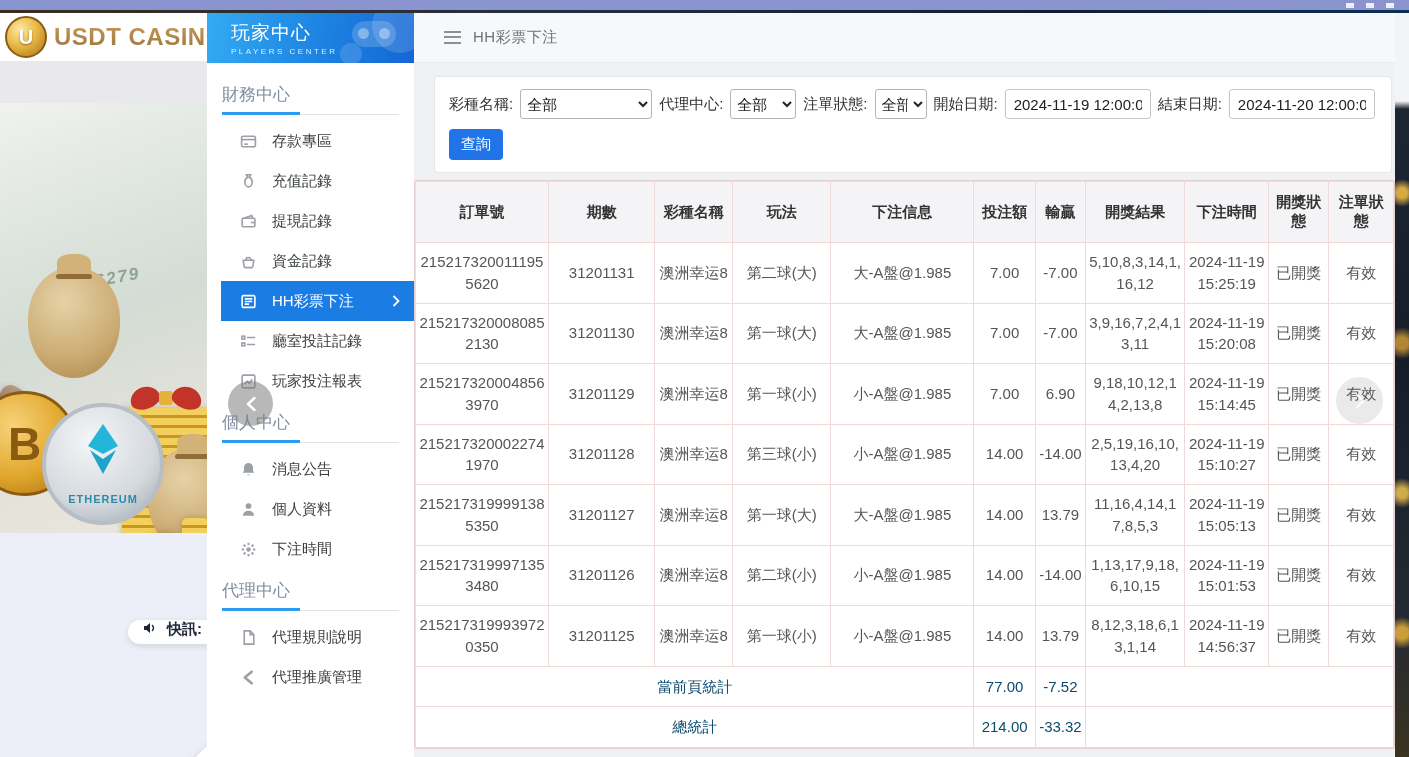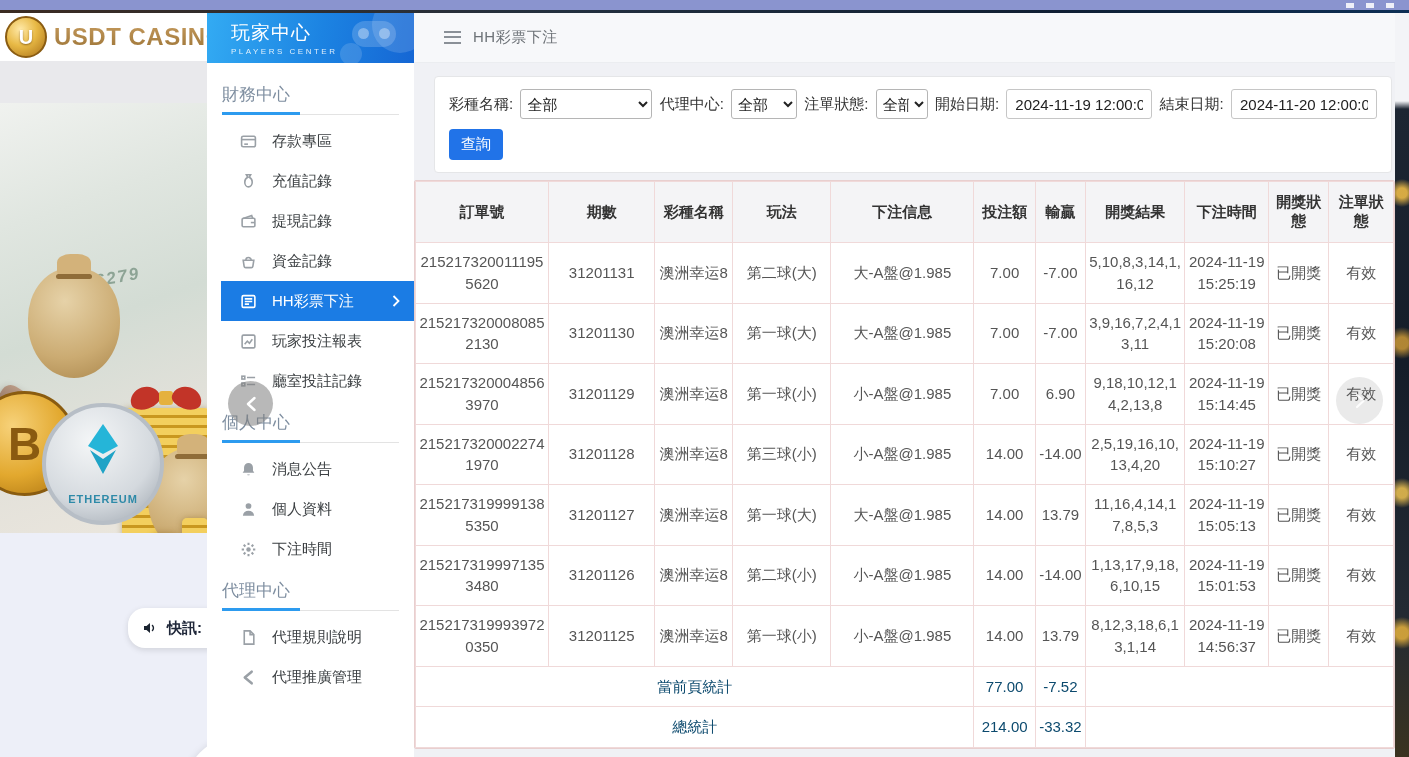--- a/index.html
+++ b/index.html
@@ -45,22 +45,22 @@
   .flare { position:absolute; left:35px; top:310px; width:70px; height:70px;
     background:radial-gradient(circle,rgba(255,255,255,.95) 0%,rgba(255,255,255,0) 65%); }
   .btc { position:absolute; left:-28px; top:288px; width:105px; height:105px; border-radius:50%;
     background:radial-gradient(circle at 38% 32%, #f7d27a, #e2a82e 55%, #a8700f); border:3px solid #8a5c10;
     display:flex; align-items:center; justify-content:center; font-size:46px; font-weight:800; color:#8a5a10; }
   .eth { position:absolute; left:42px; top:300px; width:122px; height:122px; border-radius:50%;
     background:radial-gradient(circle at 40% 30%, #f4f6f7, #d4d9de 60%, #9aa2ab);
     border:4px solid #b7bec6; display:flex; flex-direction:column; align-items:center; justify-content:center; }
   .eth-label { font-size:11px; letter-spacing:1px; color:#2e8aa8; margin-top:18px; font-weight:bold; }
   .bottom-area { position:absolute; left:0; top:520px; width:207px; height:224px; background:#edeff8; }
-  .ticker-pill { position:absolute; left:128px; top:75px; width:120px; height:40px; background:#fff; border-radius:17px;
-    box-shadow:0 2px 6px rgba(0,0,0,.12); display:flex; align-items:center; padding-left:13px; gap:8px; }
+  .ticker-pill { position:absolute; left:128px; top:87px; width:120px; height:24px; background:#fff; border-radius:17px;
+    box-shadow:0 2px 6px rgba(0,0,0,.12); display:flex; align-items:flex-start; padding-left:13px; gap:8px; }
   .ticker-text { font-size:15px; font-weight:bold; color:#20283a; }
   .service-circle { position:absolute; left:183px; top:202px; width:118px; height:118px; background:#fff; border-radius:50%;
     box-shadow:0 2px 8px rgba(0,0,0,.15); }
   .service-inner { position:absolute; left:18px; top:16px; width:82px; height:82px; border-radius:50%;
     background:radial-gradient(circle at 45% 40%, #2c59a8, #15316b); border:3px solid #dfa52f; }
 
   
   .bg-right { position:absolute; left:1395px; top:13px; width:14px; height:744px;
     background:
       radial-gradient(circle at 50% 180px, rgba(235,185,70,.9) 0 5px, rgba(235,185,70,0) 14px),
@@ -96,21 +96,21 @@
     background:rgba(90,90,90,.13); z-index:20; display:flex; align-items:center; justify-content:center; color:rgba(255,255,255,.8); }
 
   
   .main { position:absolute; left:414px; top:13px; width:981px; height:744px; background:#f0f1f5; }
   .title-bar { height:50px; background:#f7f8fa; border-bottom:1px solid #ebedf0; display:flex; align-items:center; padding-left:30px; gap:12px; }
   .hamburger { width:17px; height:13px; background:linear-gradient(#8a9097 0 2px,transparent 2px 5.5px,#8a9097 5.5px 7.5px,transparent 7.5px 11px,#8a9097 11px 13px); }
   .page-title { font-size:15px; color:#6d7277; letter-spacing:.5px; }
 
   .card { background:#fff; border:1px solid #e5e6e8; border-radius:4px; margin:0 3px 0 20px; }
   .filter-card { margin-top:13px; padding:12px 14px; }
-  .filter-row { display:flex; align-items:center; flex-wrap:wrap; gap:7px; font-size:15px; color:#333;justify-content:space-between; }
+  .filter-row { display:flex; align-items:center; flex-wrap:wrap; gap:7px; font-size:15px; color:#333; }
   .filter-row select { height:30px; border:1px solid #b5b5b5; border-radius:3px; font-size:15px; color:#222; background:#fff; padding:0 2px; font-family:inherit; }
   .sel-lottery { width:132px; } .sel-draw { width:66px; } .sel-order { width:52px; }
   .filter-row input[type=text] { height:30px; width:146px; border:1px solid #c6c6c6; border-radius:3px; font-size:15px; color:#222; padding:0 8px; font-family:inherit; }
   .search-btn { margin-top:10px; width:54px; height:31px; background:#2173e8; color:#fff; border:none; border-radius:4px; font-size:15px; font-family:inherit; cursor:pointer; }
 
   .table-card { margin-top:7px; border:1px solid #e8cfcf; border-radius:2px; overflow:hidden; }
   table { width:100%; border-collapse:collapse; table-layout:fixed; background:#fff; }
   th { background:#f4f4f6; font-weight:bold; color:#333; font-size:15px; padding:11px 3px; border:1px solid #f0d9d9; }
   td { color:#555; font-size:15px; text-align:center; padding:8px 3px; border:1px solid #f0d9d9; line-height:1.45; word-break:break-all; }
   tr.summary td { padding:9px 3px; color:#0c4a6e; }
@@ -226,35 +226,35 @@
         <span>HH彩票下注</span>
         <span class="mi-chevron">
           <svg width="9" height="12" viewBox="0 0 9 12" fill="none" stroke="#fff" stroke-width="1.8">
             <path d="M1.5 1l5 5-5 5"></path>
           </svg>
         </span>
       </div>
       <div class="menu-item">
         <span class="mi-icon">
           <svg width="17" height="17" viewBox="0 0 16 16" fill="none" stroke="currentColor" stroke-width="1.5">
-            <rect x="2" y="2" width="12" height="12" rx="1.3"></rect>
-            <path d="M4.4 10.6l2.5-3 2 2 2.7-3.7"></path>
-          </svg>
-        </span>
-        <span>玩家投注報表</span>
-      </div>
-      <div class="menu-item">
-        <span class="mi-icon">
-          <svg width="17" height="17" viewBox="0 0 16 16" fill="none" stroke="currentColor" stroke-width="1.5">
             <rect x="1.8" y="3" width="2.7" height="2.7"></rect>
             <rect x="1.8" y="9.4" width="2.7" height="2.7"></rect>
             <path d="M6.6 4.3h7.6M6.6 10.8h7.6"></path>
           </svg>
         </span>
         <span>廳室投註記錄</span>
+      </div>
+      <div class="menu-item">
+        <span class="mi-icon">
+          <svg width="17" height="17" viewBox="0 0 16 16" fill="none" stroke="currentColor" stroke-width="1.5">
+            <rect x="2" y="2" width="12" height="12" rx="1.3"></rect>
+            <path d="M4.4 10.6l2.5-3 2 2 2.7-3.7"></path>
+          </svg>
+        </span>
+        <span>玩家投注報表</span>
       </div>
       <div class="sb-section-title">個人中心</div>
       <div class="sb-underline"></div>
       <div class="menu-item">
         <span class="mi-icon">
           <svg width="17" height="17" viewBox="0 0 16 16" fill="none" stroke="currentColor" stroke-width="1.5">
             <path d="M8 1.8a4.2 4.2 0 014.2 4.2v3.2l1.3 1.9H2.5l1.3-1.9V6A4.2 4.2 0 018 1.8z" fill="currentColor" stroke="none"></path>
             <path d="M6.7 12.6a1.4 1.4 0 002.6 0z" fill="currentColor" stroke="none"></path>
           </svg>
         </span>

